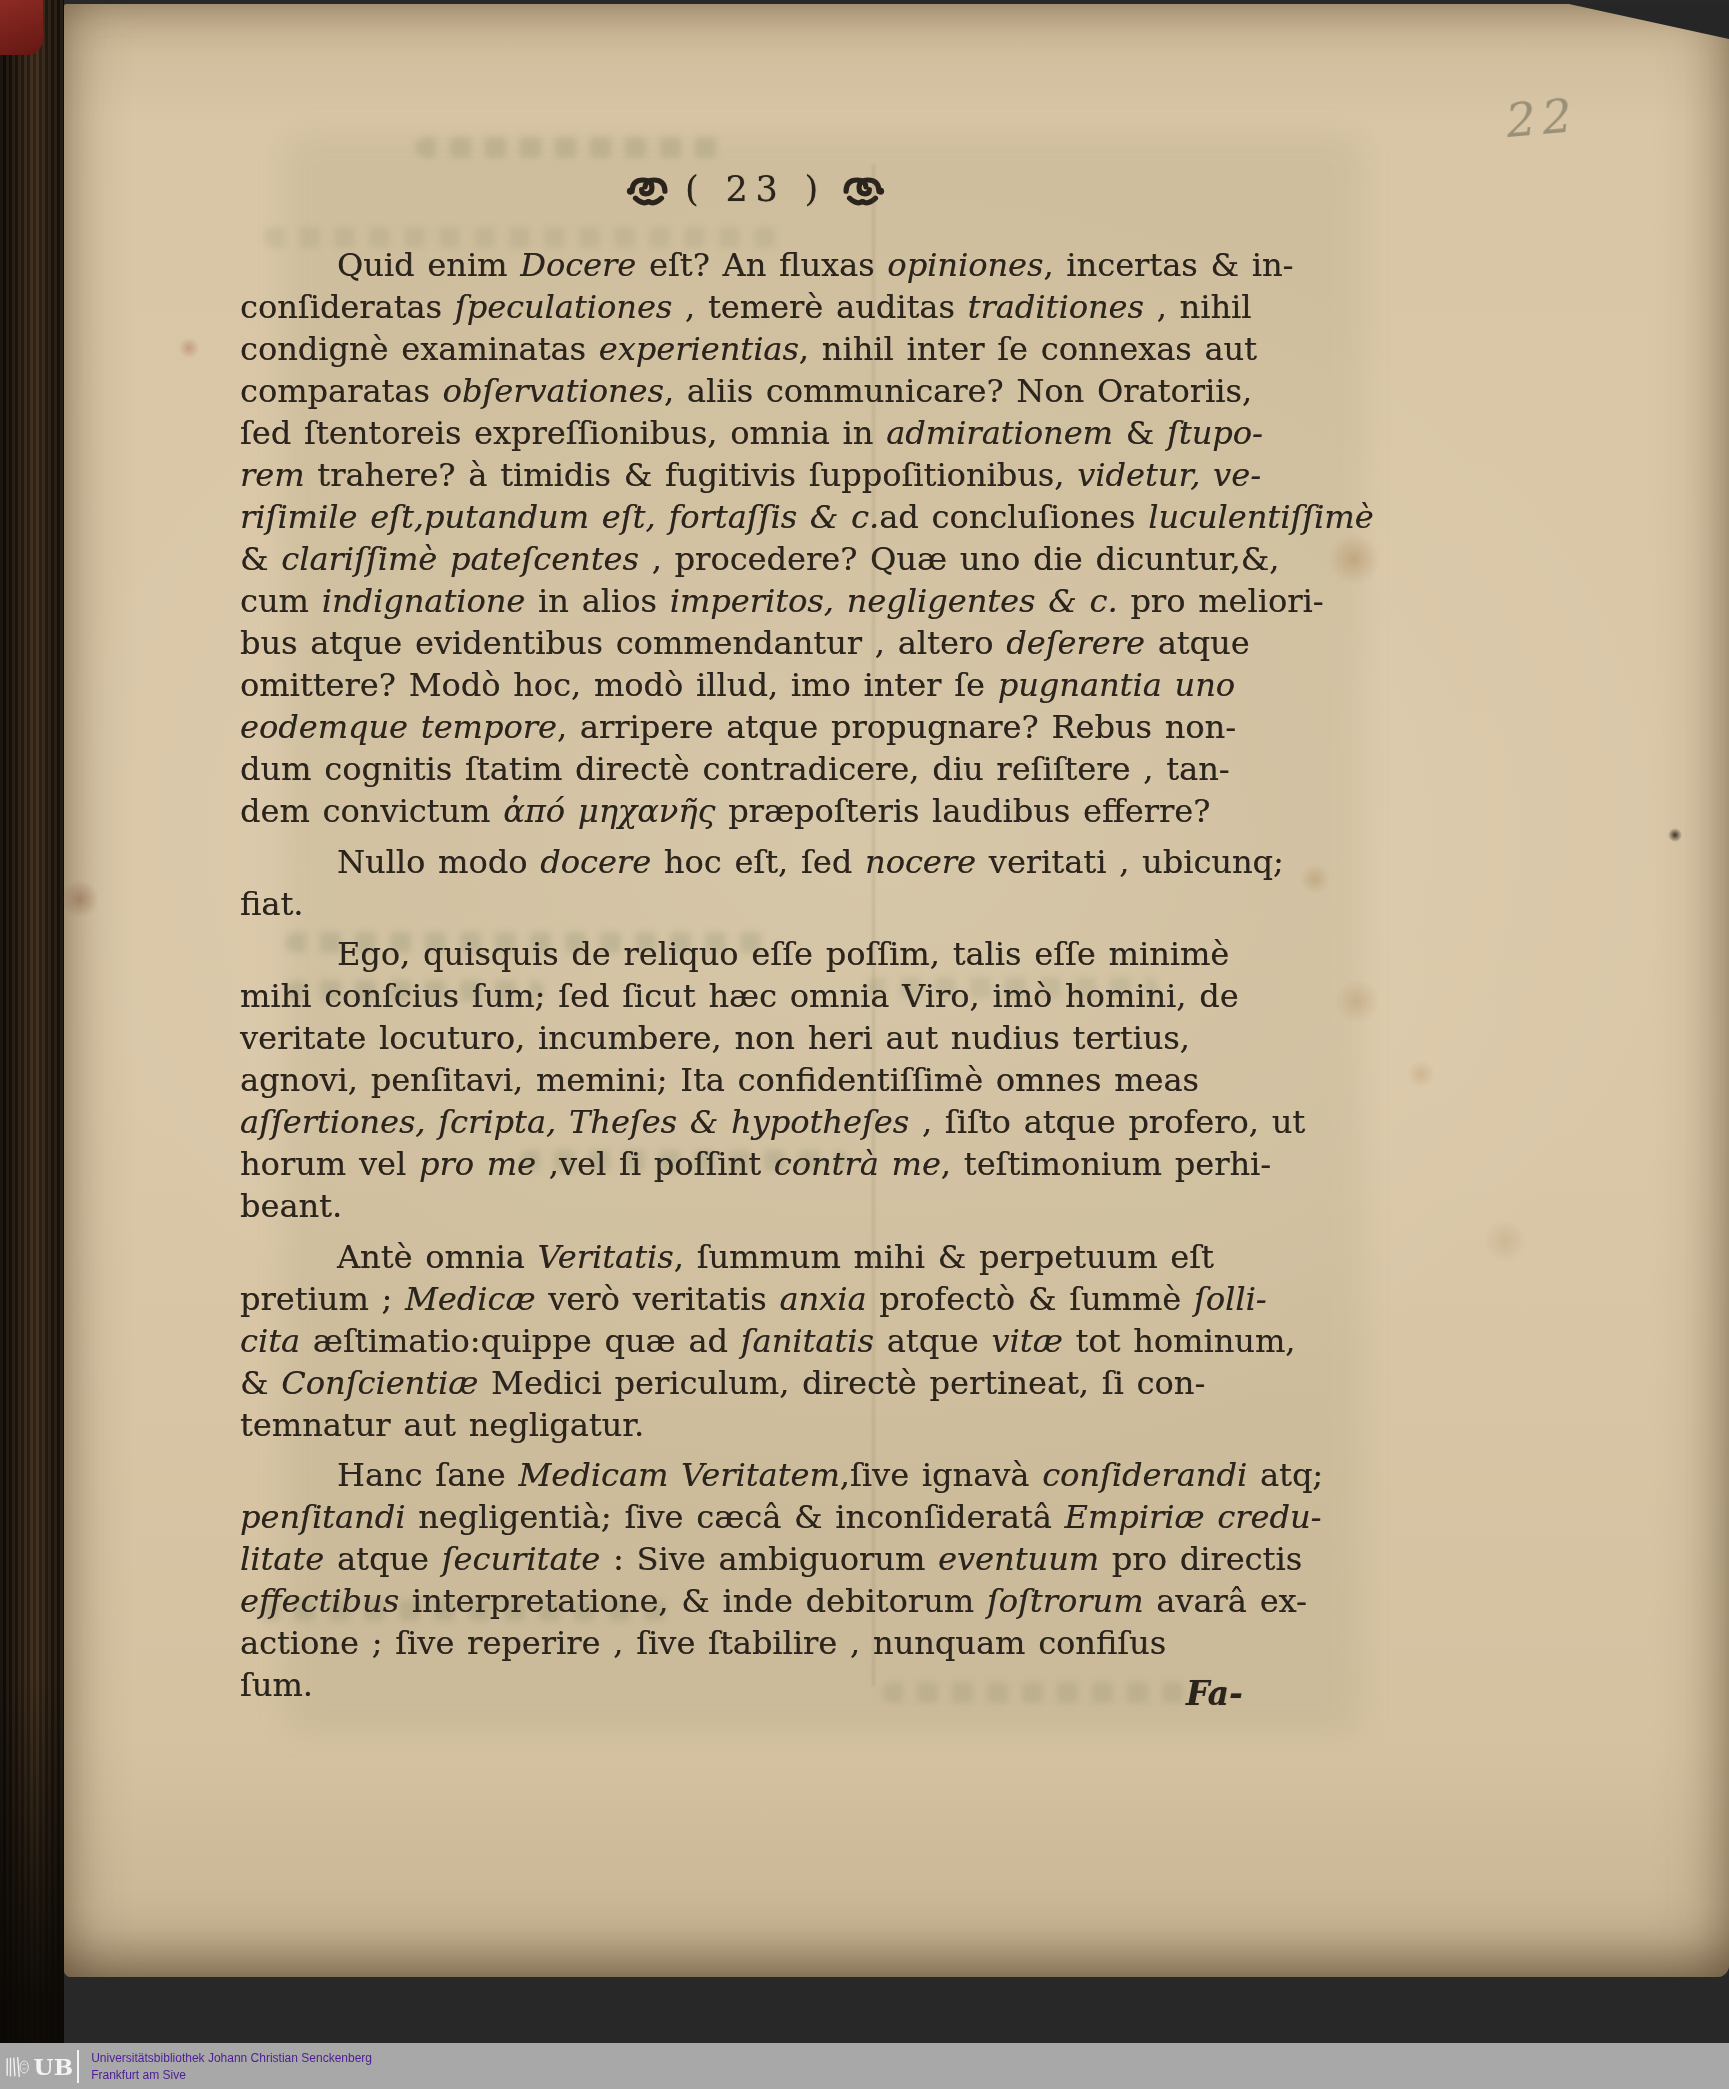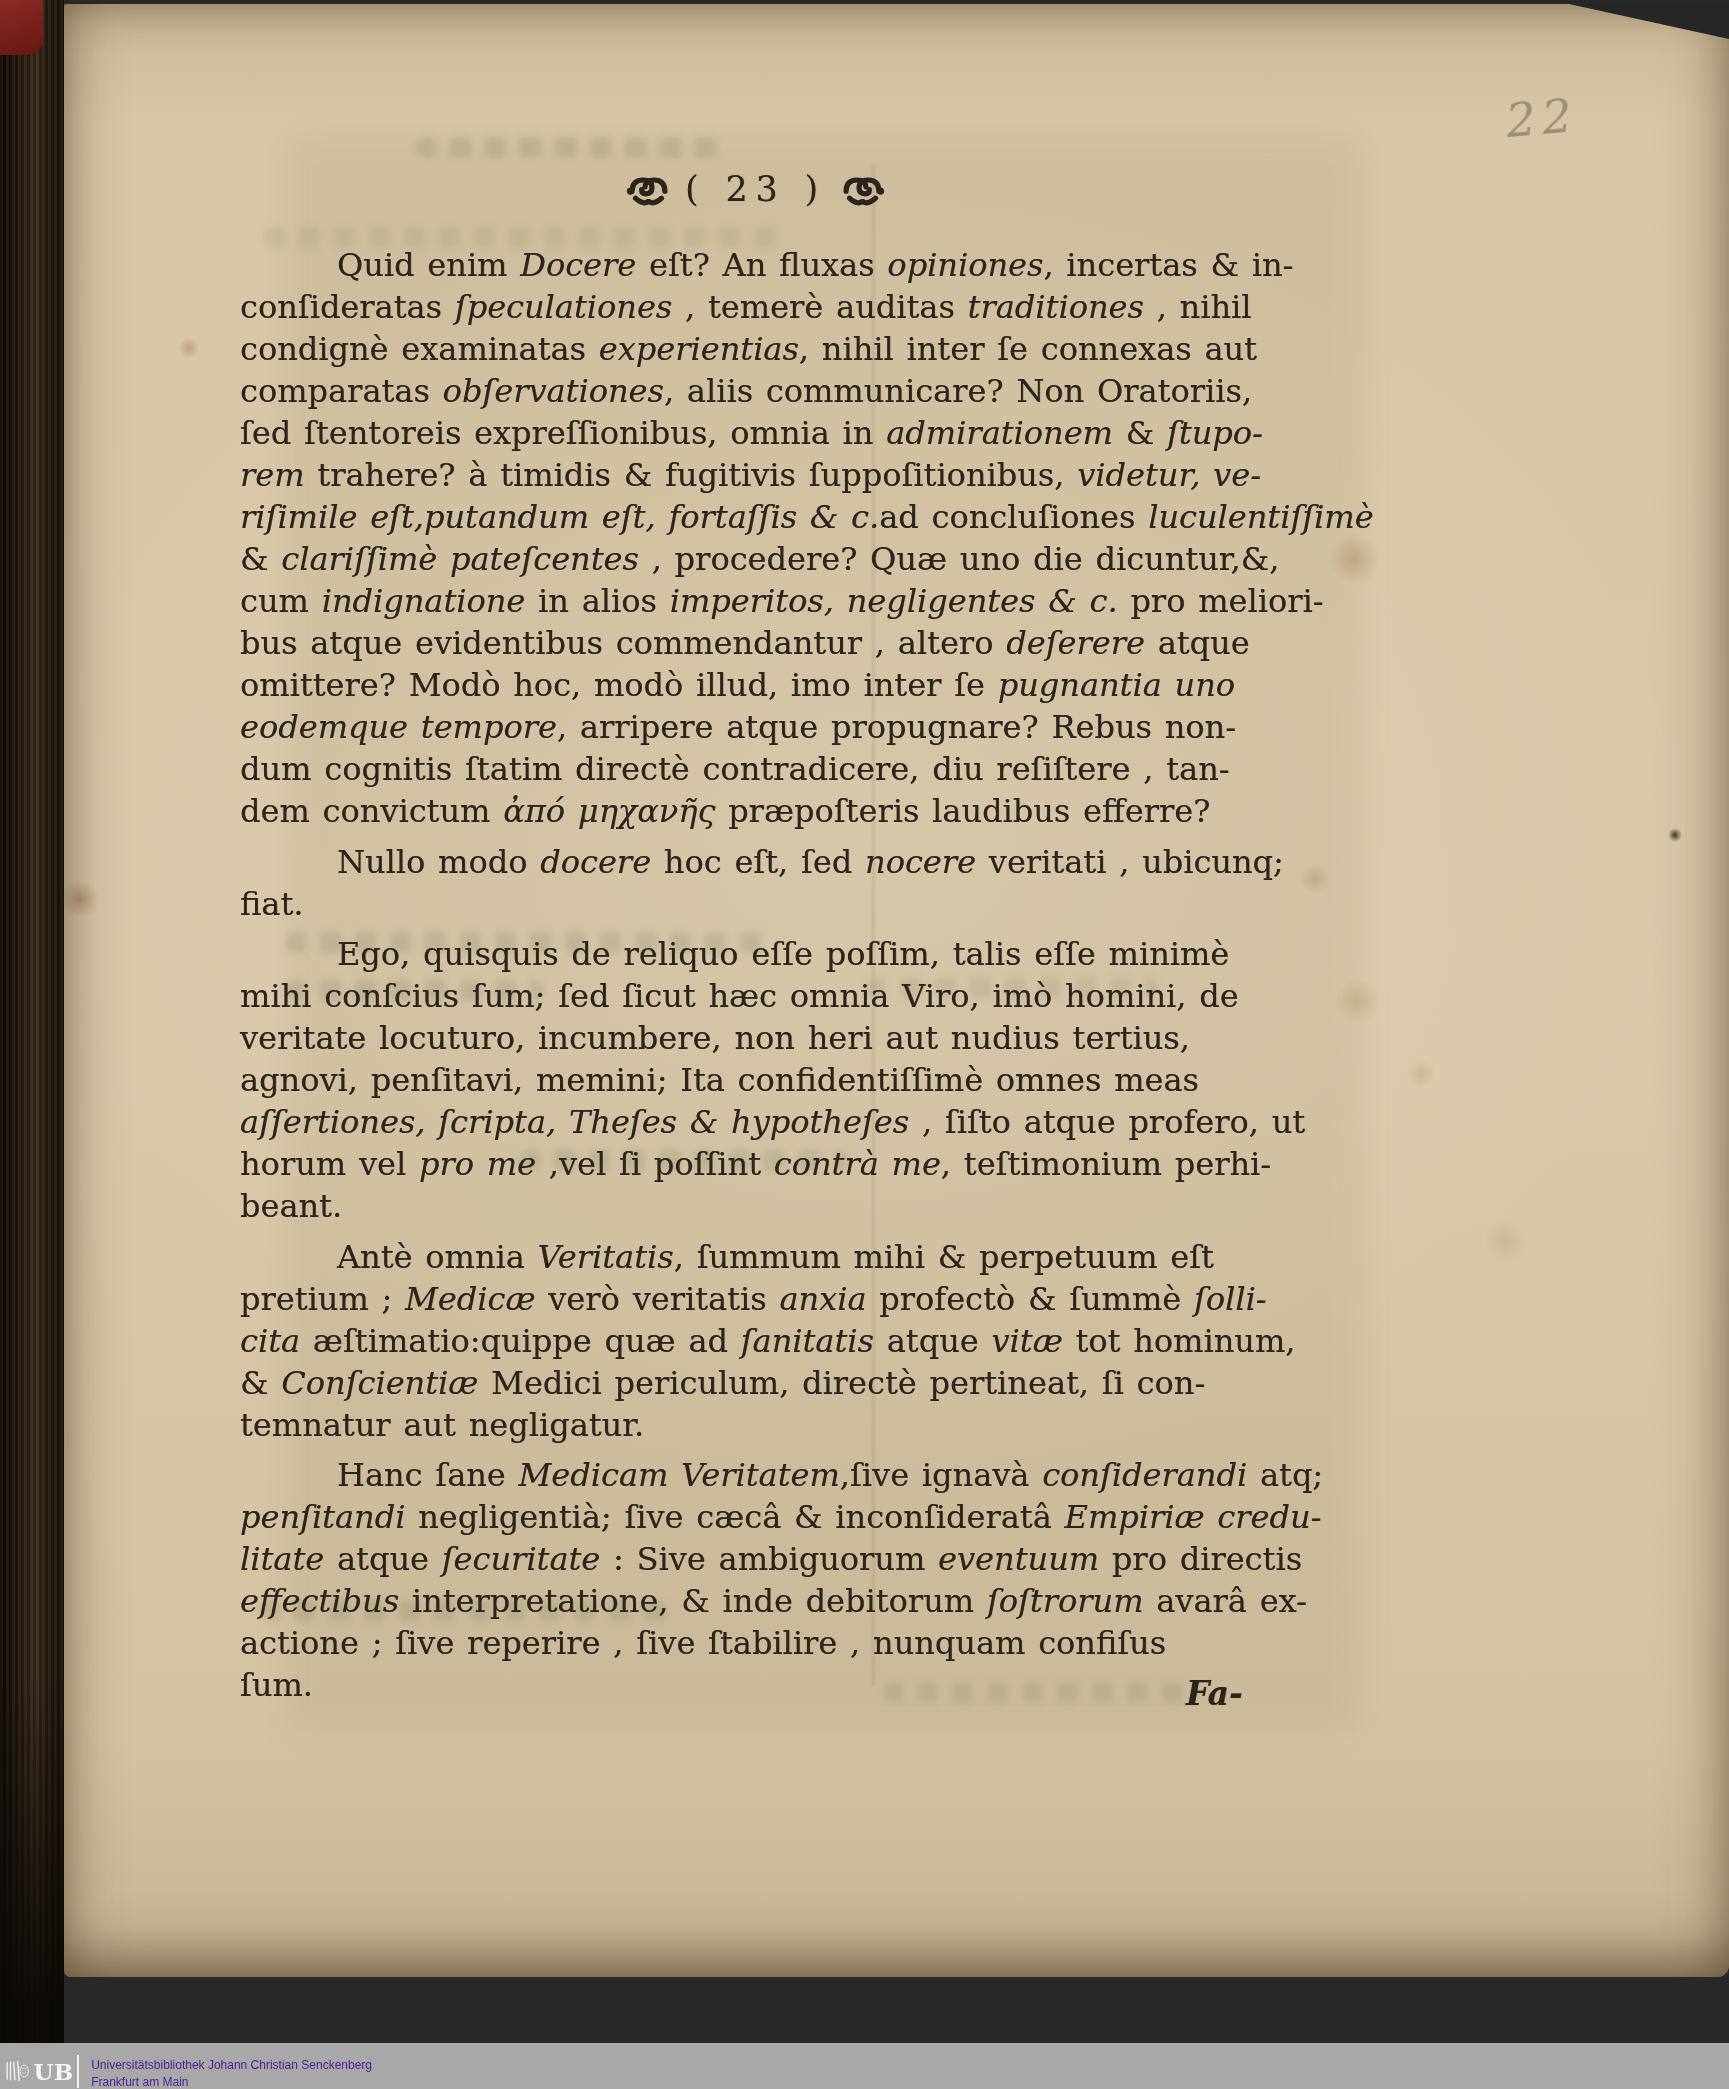--- a/index.html
+++ b/index.html
@@ -100,21 +100,21 @@
       radial-gradient(circle at 1357px 1001px, rgba(153,103,48,.22) 0, rgba(153,103,48,0) 22.5px),
       radial-gradient(circle at 1421px 1074px, rgba(153,103,48,.20) 0, rgba(153,103,48,0) 14px),
       radial-gradient(circle at 1675px 835px, rgba(35,28,20,.85) 0, rgba(35,28,20,0) 7px),
       radial-gradient(circle at 80px 899px, rgba(110,60,35,.35) 0, rgba(110,60,35,0) 19px),
       radial-gradient(circle at 189px 348px, rgba(150,60,40,.30) 0, rgba(150,60,40,0) 10.4px),
       radial-gradient(circle at 1505px 1241px, rgba(153,103,48,.16) 0, rgba(153,103,48,0) 21px);
   }
   
   .footer{
     position:absolute;left:0;right:0;bottom:0;height:47px;background:#a8a8a8;
-    display:flex;align-items:flex-end;
+    display:flex;align-items:center;
     font-family:"Liberation Sans", sans-serif;
   }
   .logo{display:flex;align-items:center;gap:4.3px;padding-left:5.2px;width:74px;}
   .logo-ub{
     color:#f4f4f4;font-family:"DejaVu Serif",serif;font-weight:bold;
     font-size:23px;line-height:23px;
   }
   .logo-rule{width:2.6px;height:33px;background:#f4f4f4;}
   .footer-text{margin-left:12px;color:#4c1d95;font-size:12px;line-height:16.4px;}
 </style>
@@ -231,18 +231,18 @@
           <path d="M23 4 l3 36" stroke-width="2.5"></path>
           <ellipse cx="35" cy="22" rx="7.5" ry="11" stroke-width="1.6"></ellipse>
           <path d="M31 18 q4 -3 8 0 M32 25 q3 2 6 0" stroke-width="1.2"></path>
         </g>
       </svg>
       <span class="logo-ub">UB</span>
       <div class="logo-rule"></div>
     </div>
     <div class="footer-text">
       <div>Universitätsbibliothek Johann Christian Senckenberg</div>
-      <div>Frankfurt am Main</div>
+      <div>Frankfurt am Sive</div>
     </div>
   </div>
 
 </div>
 
 
 </body></html>

